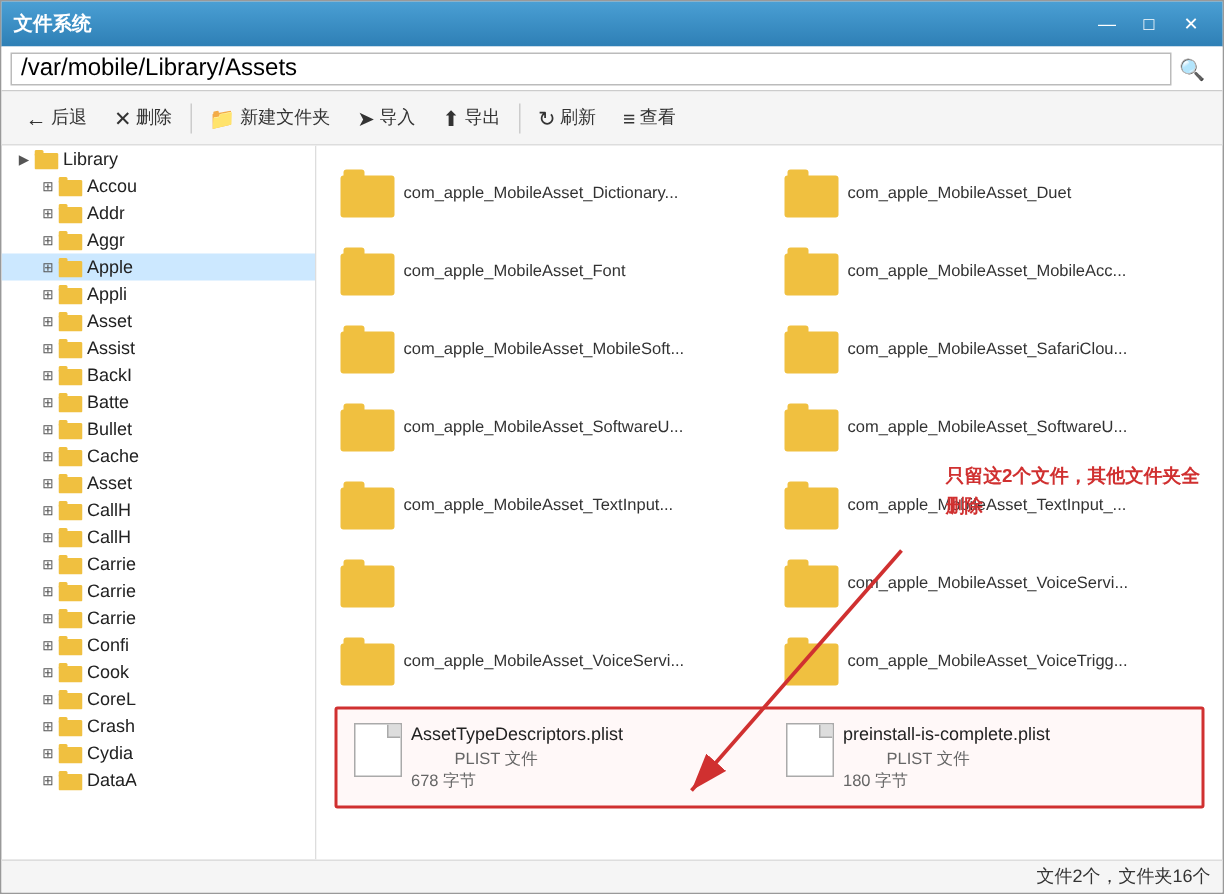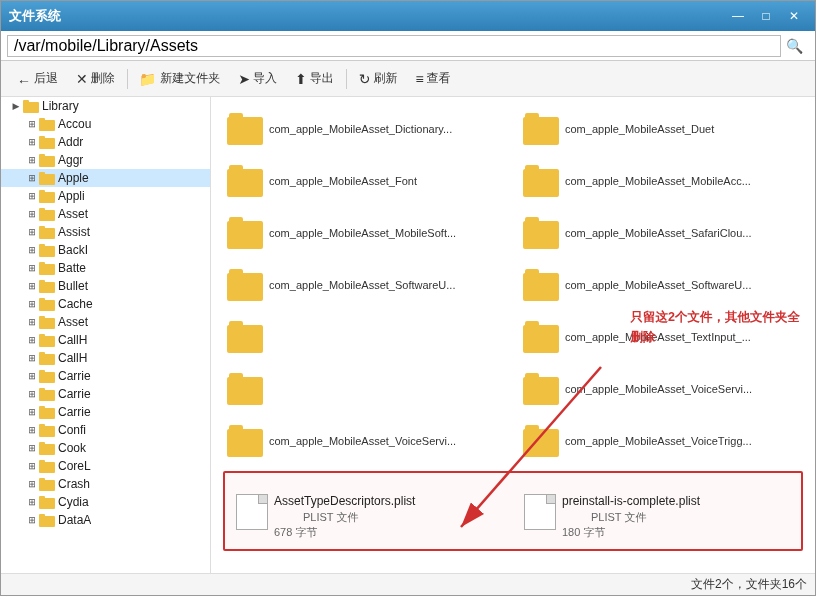--- a/index.html
+++ b/index.html
@@ -235,21 +235,20 @@
       word-break: break-all;
     }
 
     
     .plist-item {
       display: flex;
       align-items: flex-start;
       padding: 8px 10px;
       cursor: pointer;
       border: 1px solid transparent;
-      margin-top: 12px;
     }
 
     .plist-icon {
       width: 32px;
       height: 36px;
       background: white;
       border: 1px solid #aaa;
       flex-shrink: 0;
       margin-right: 6px;
       position: relative;
@@ -661,20 +660,21 @@
             <div class="folder-body"></div>
           </div>
           <span class="file-name">com_apple_MobileAsset_SoftwareU...</span>
         </div>
 
         <div class="file-item">
           <div class="folder-big">
             <div class="folder-tab"></div>
             <div class="folder-body"></div>
           </div>
+          <span class="file-name">com_apple_MobileAsset_TextInput...</span>
         </div>
         <div class="file-item">
           <div class="folder-big">
             <div class="folder-tab"></div>
             <div class="folder-body"></div>
           </div>
           <span class="file-name">com_apple_MobileAsset_TextInput_...</span>
         </div>
 
         <div class="file-item">

